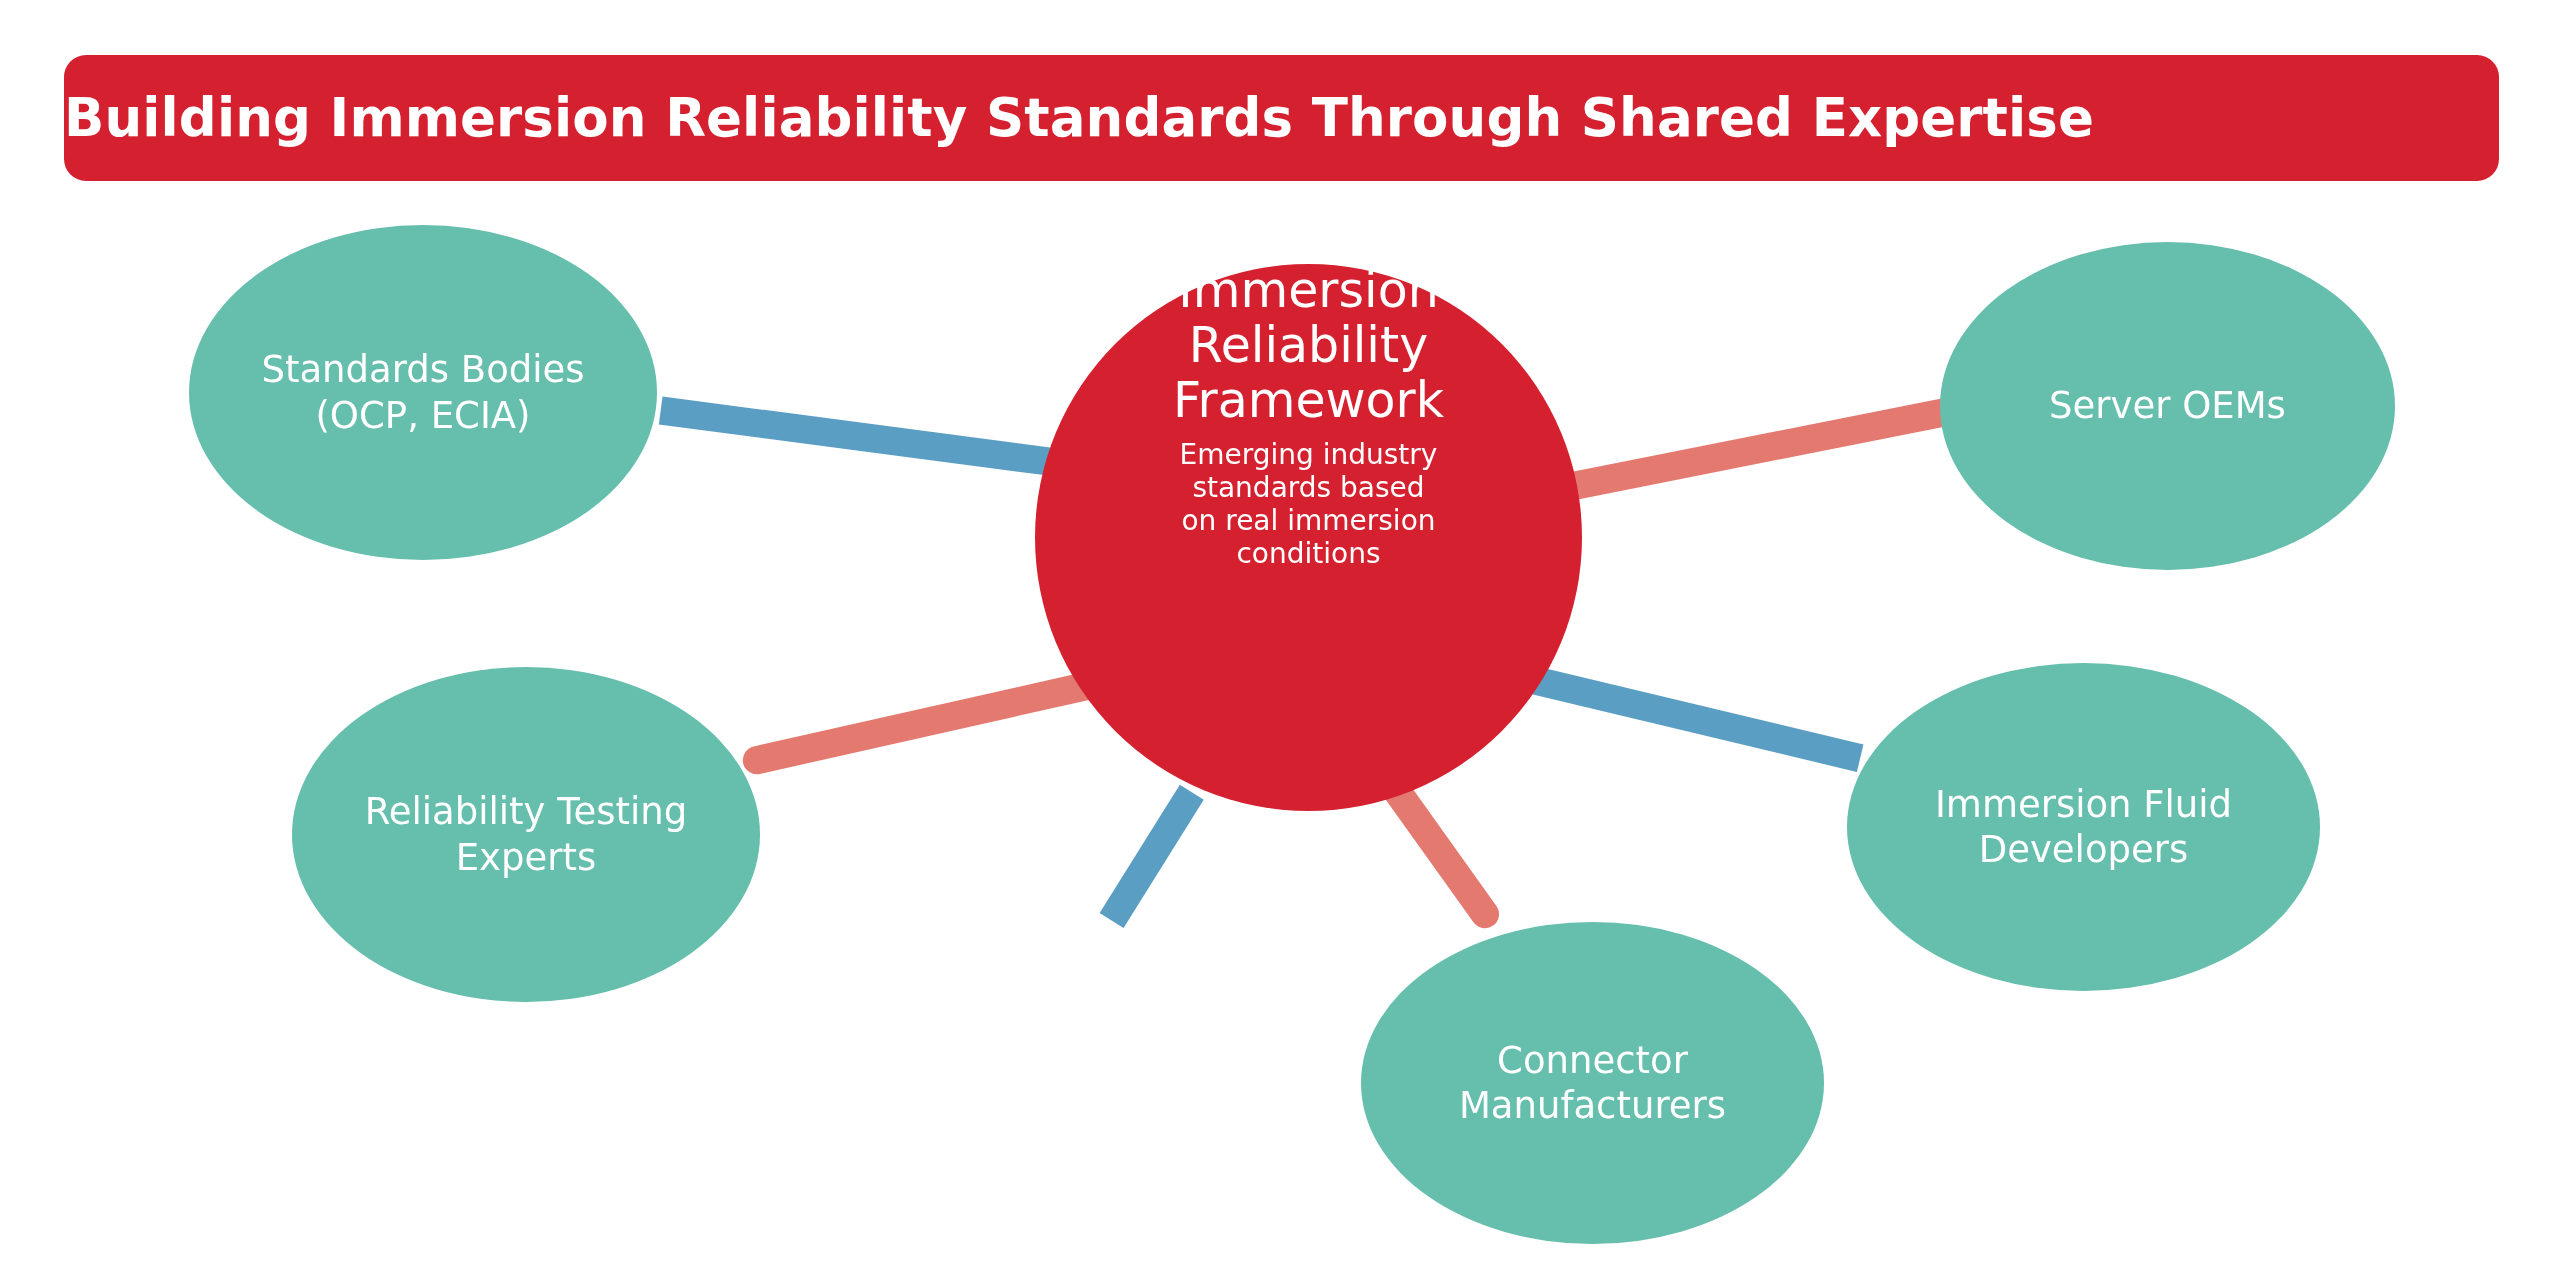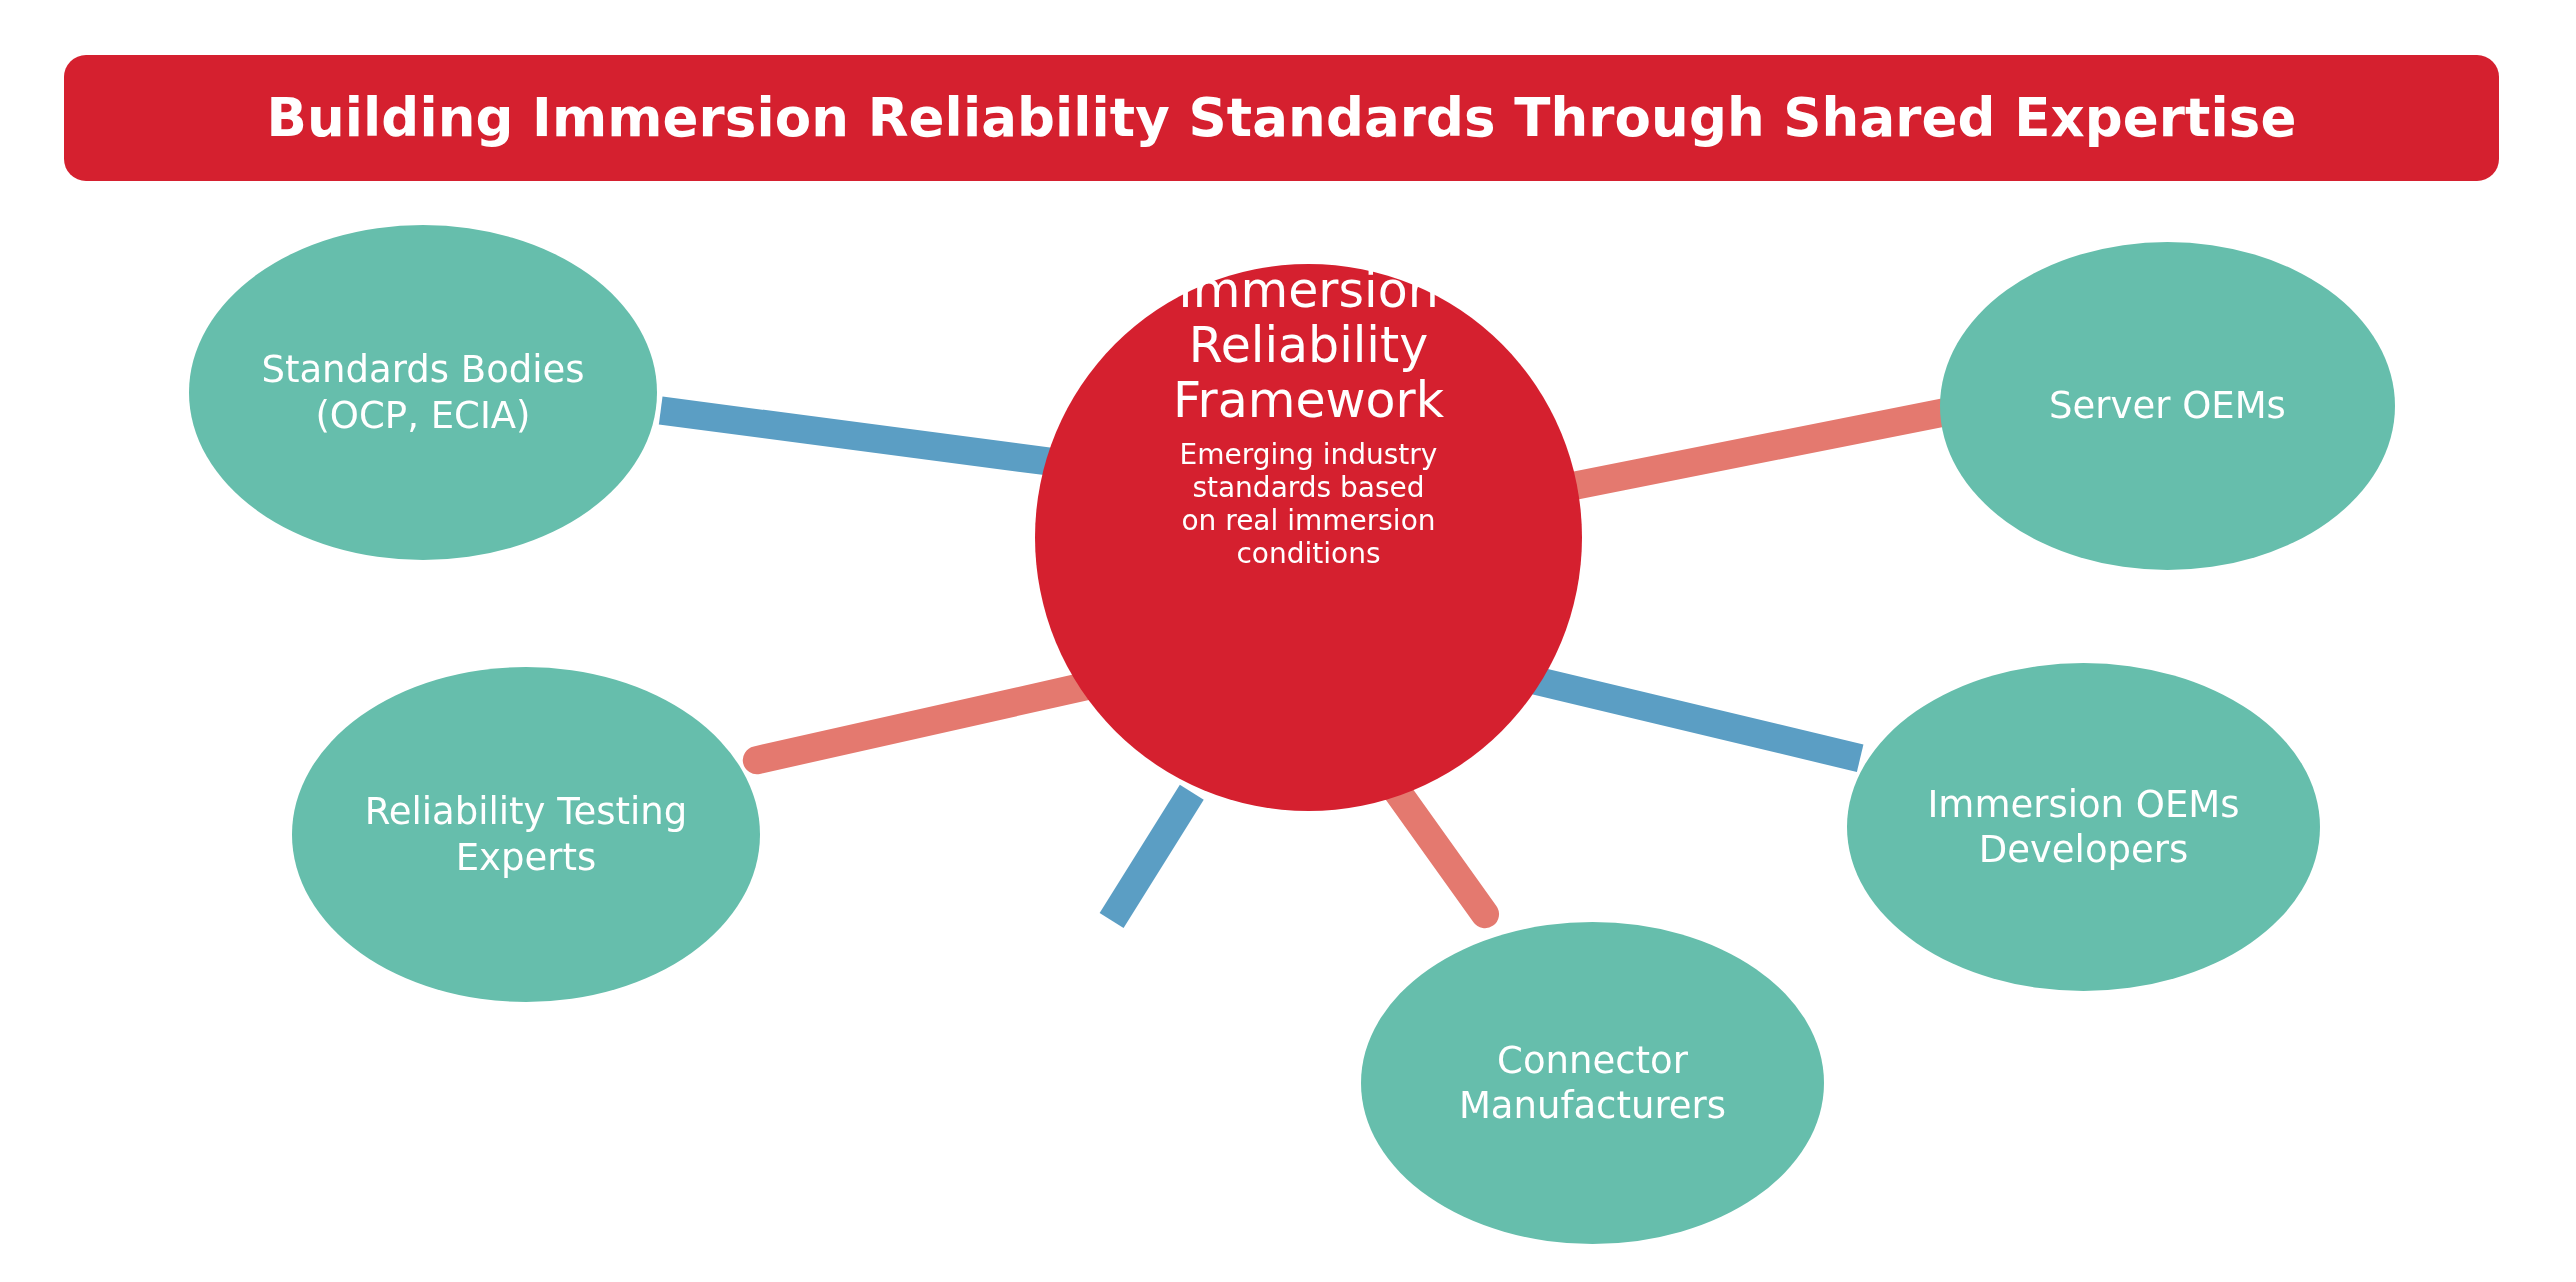--- a/index.html
+++ b/index.html
@@ -20,21 +20,21 @@
   #title-bar {
     position: absolute;
     left: 64px;
     top: 55px;
     width: 2435px;
     height: 126px;
     background: #d5202f;
     border-radius: 22px;
     display: flex;
     align-items: center;
-    justify-content: center;
+    justify-content: flex-start;
     box-sizing: border-box;
   }
   #title-text {
     color: #ffffff;
     font-size: 53px;
     font-weight: bold;
     letter-spacing: 0.1px;
     white-space: nowrap;
     line-height: 1.05;
     font-family: "DejaVu Sans", sans-serif;
@@ -145,21 +145,21 @@
 Experts</span>
   </div>
 
 
   <div class="node satellite" id="node-connector-mfrs">
     <span class="node-label">Connector
 Manufacturers</span>
   </div>
 
   <div class="node satellite" id="node-fluid-developers">
-    <span class="node-label">Immersion OEMs
+    <span class="node-label">Immersion Fluid
 Developers</span>
   </div>
 
   <div class="node satellite" id="node-server-oems">
     <span class="node-label">Server OEMs</span>
   </div>
 
   <div id="hub">
     <div id="hub-title">Immersion
 Reliability

